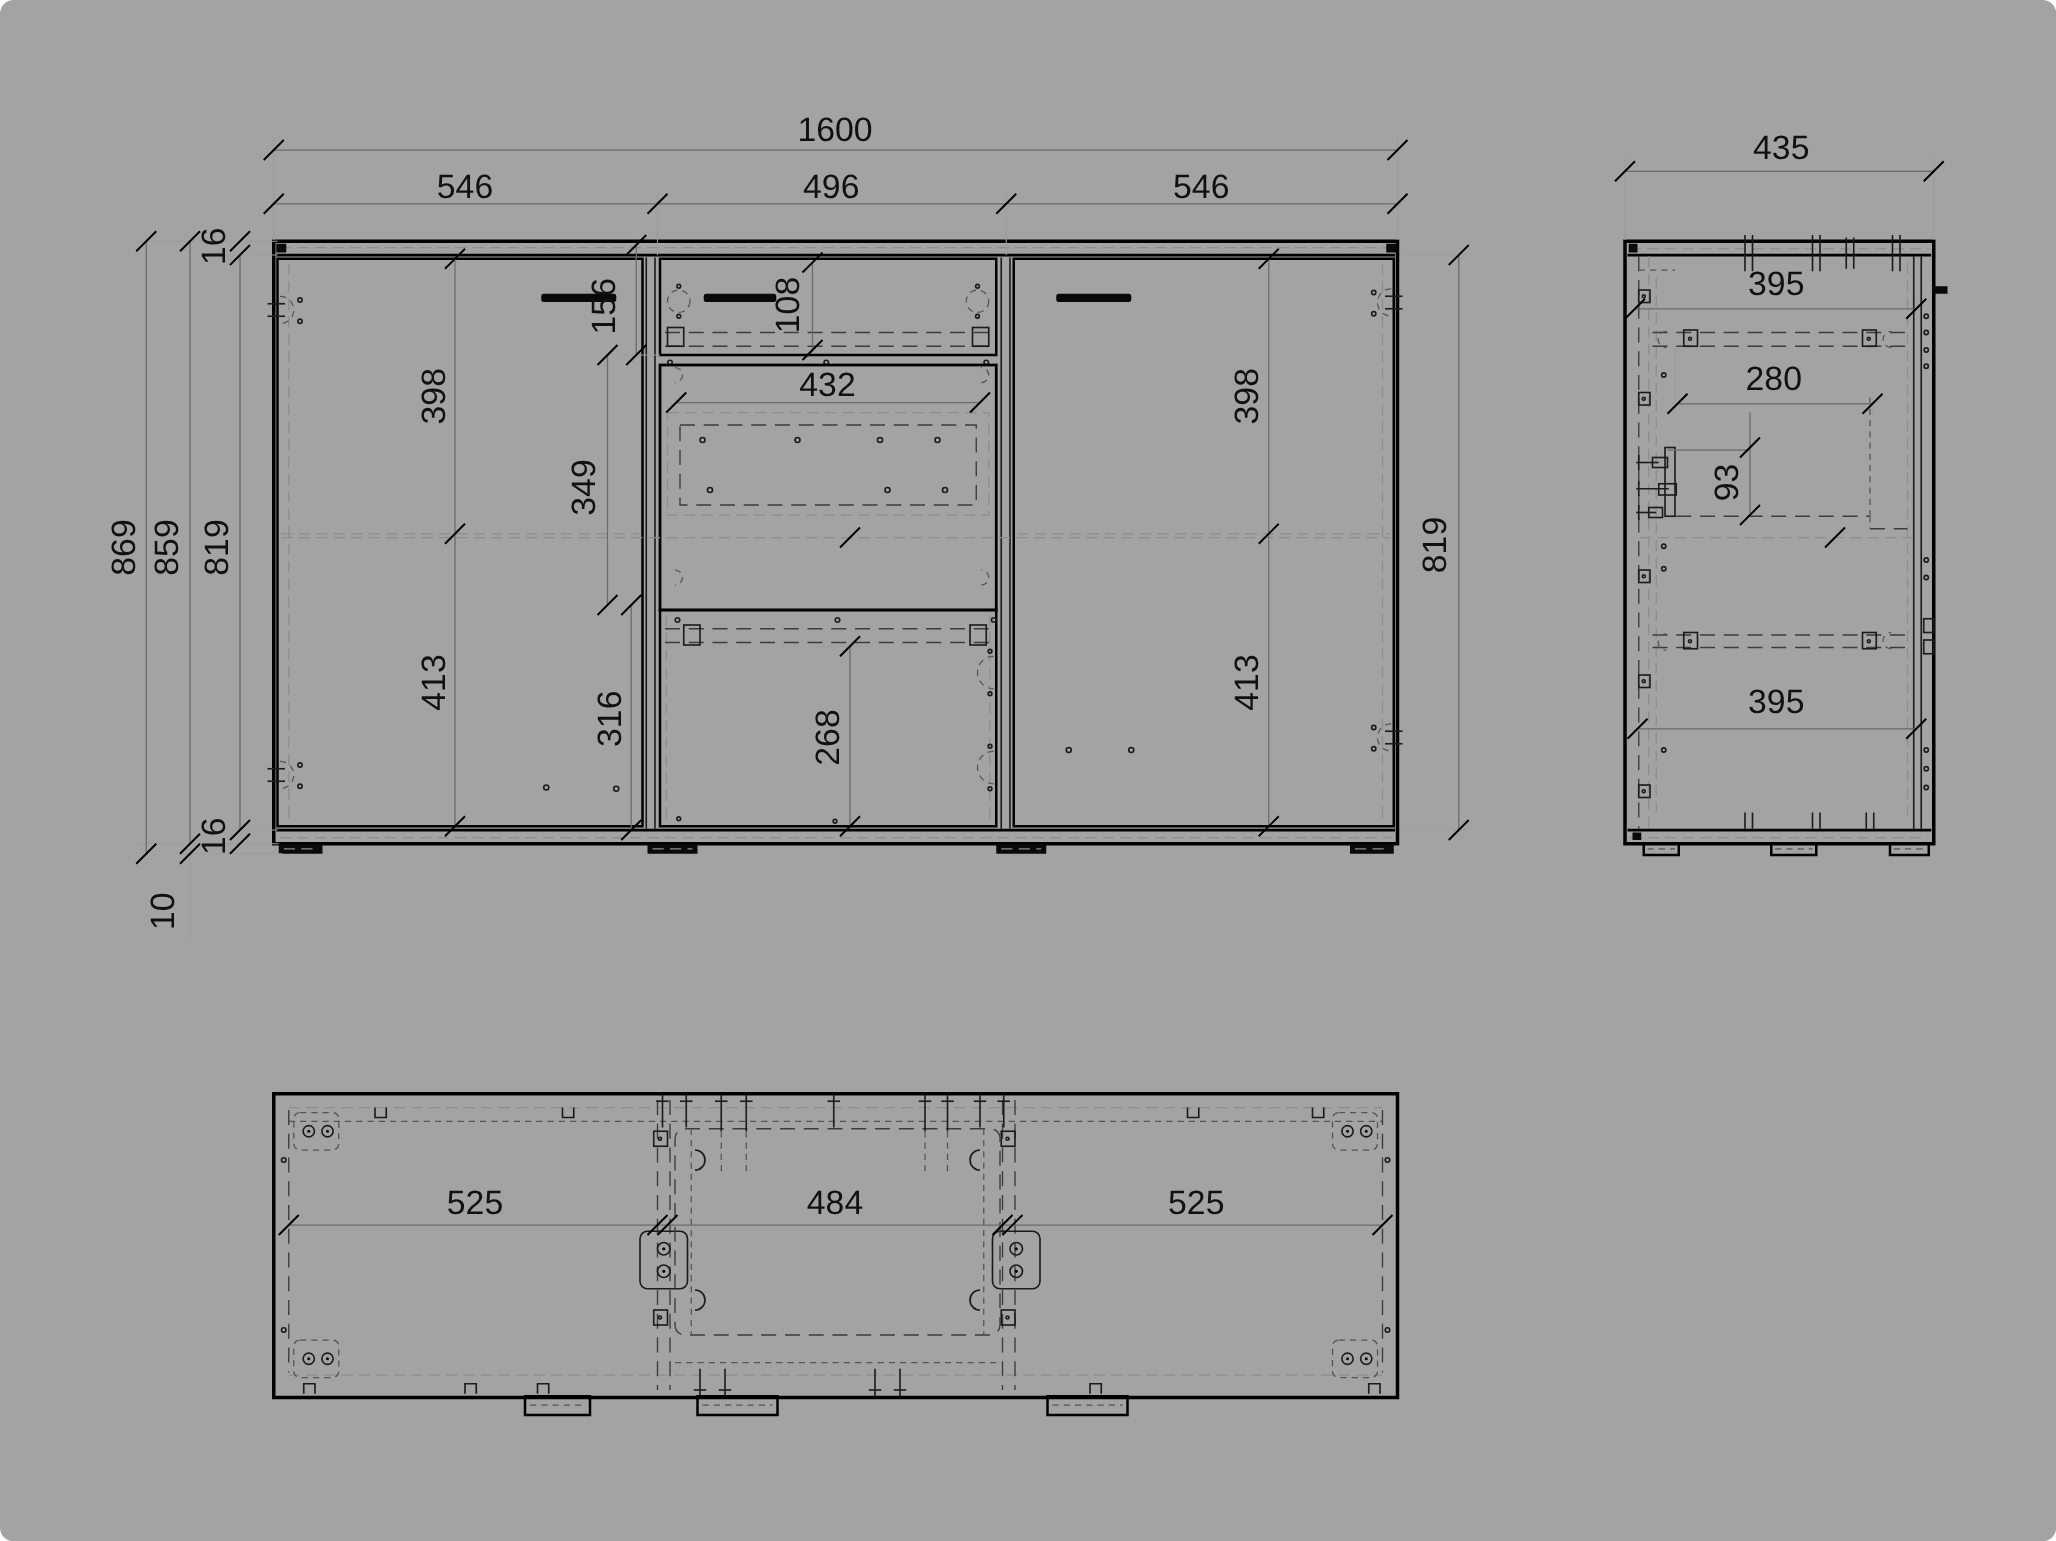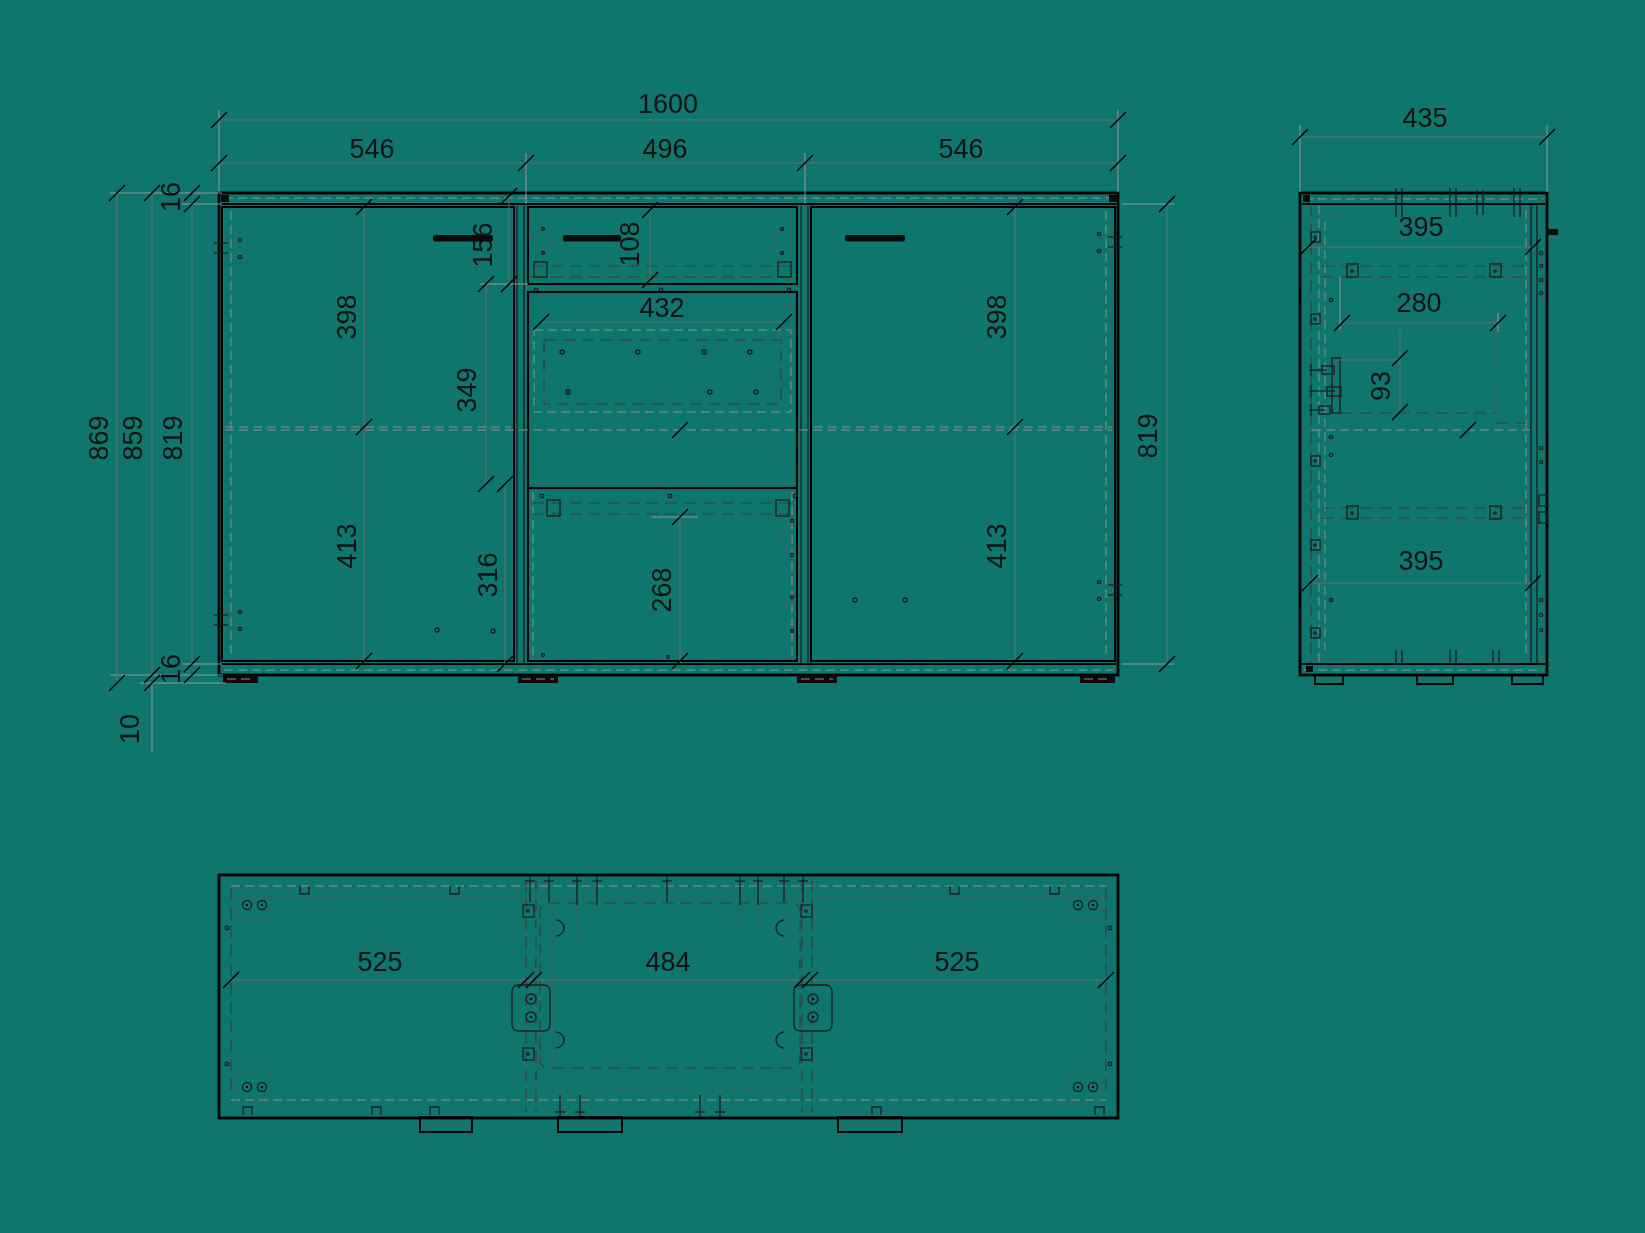--- a/index.html
+++ b/index.html
@@ -1,16 +1,16 @@
 <!DOCTYPE html>
 <html><head>
 <meta charset="utf-8">
 <style>
   html,body{margin:0;padding:0;background:#ffffff;}
-  .page{width:1645px;height:1233px;position:relative;background:#0f766e;overflow:hidden;}
+  .page{width:1645px;height:1233px;position:relative;background:#a3a3a3;overflow:hidden;border-radius:11px;}
   svg{display:block;}
   
   .o2{stroke:#000;stroke-width:2.8;fill:none;}          
   .o1{stroke:#000;stroke-width:2;fill:none;}            
   .b{stroke:#000;stroke-width:2.2;fill:none;}           
   .t{stroke:#1c1c1c;stroke-width:1.3;fill:none;}        
   .h{stroke:#6b6b6b;stroke-width:1;fill:none;}          
   .w{stroke:#9d9d9d;stroke-width:.9;fill:none;}         
   .dg{stroke:#8d8d8d;stroke-width:1;fill:none;stroke-dasharray:9 5;}   
   .dd{stroke:#3d3d3d;stroke-width:1.1;fill:none;stroke-dasharray:12 7;}

